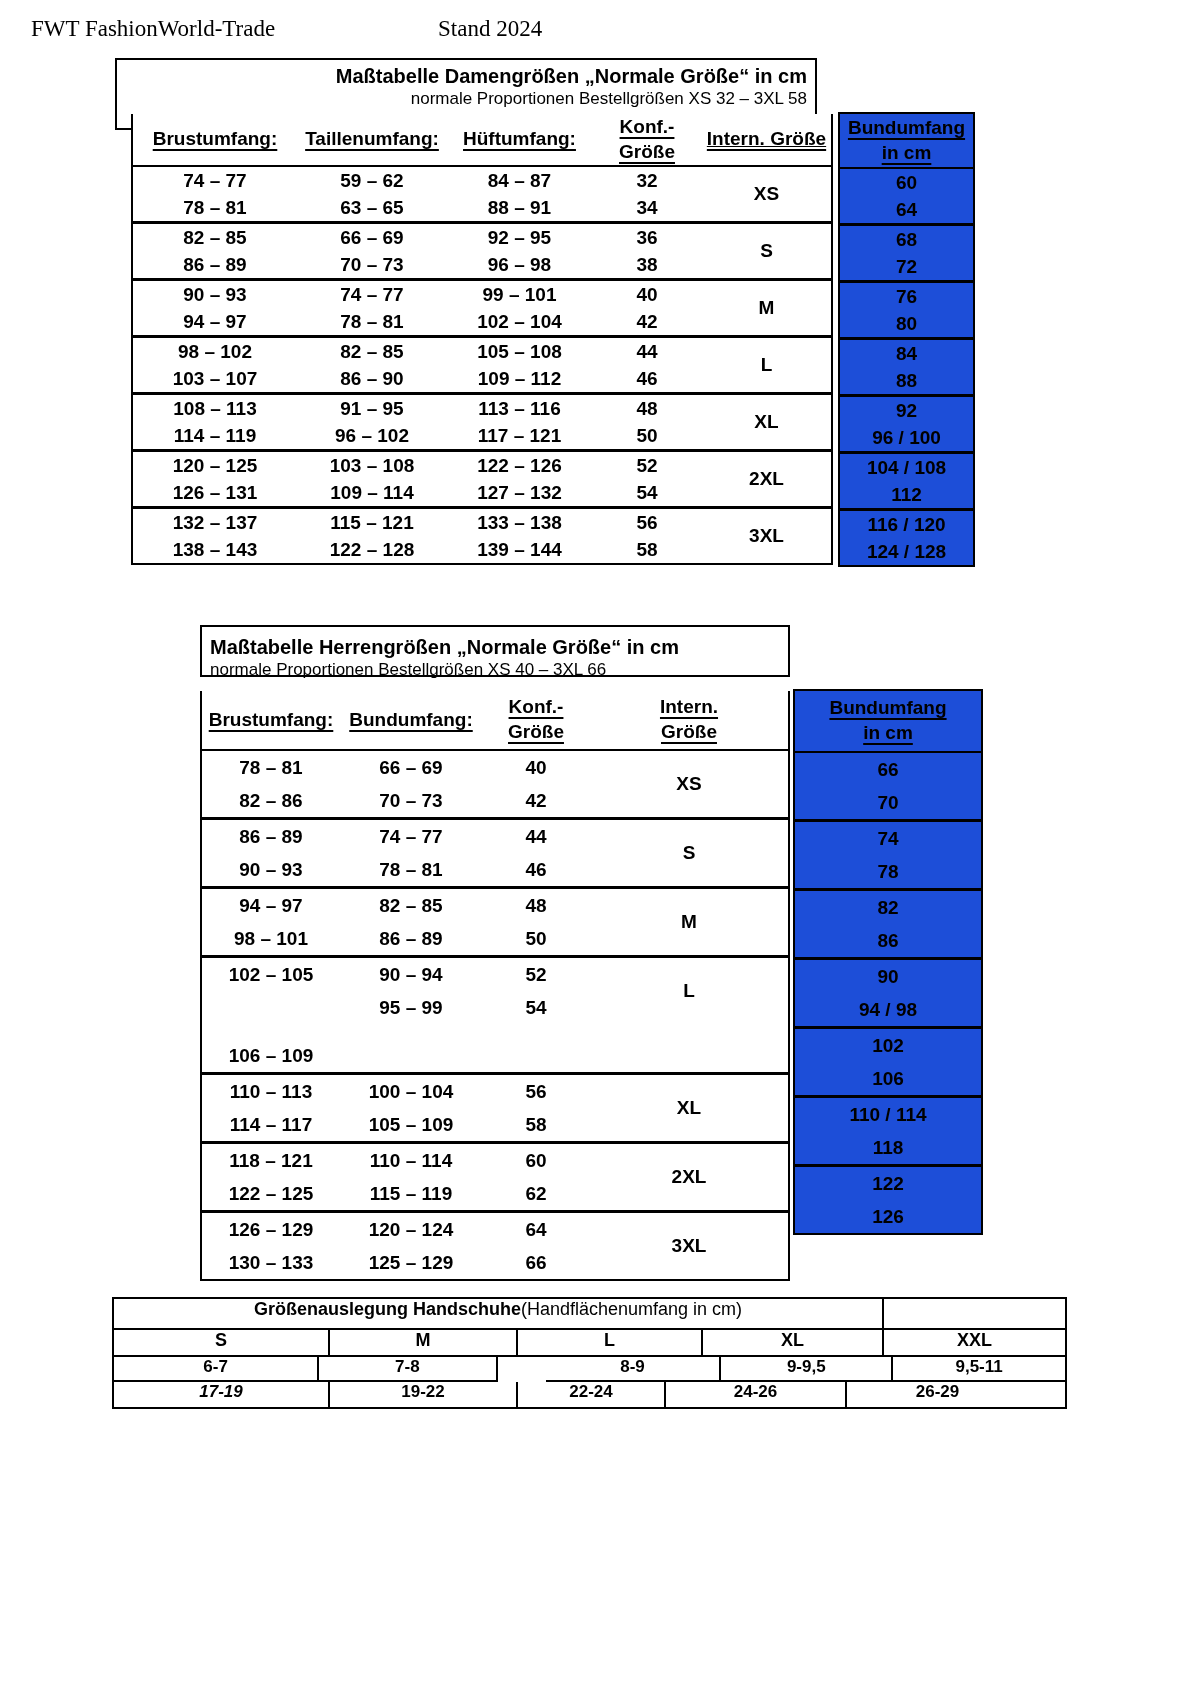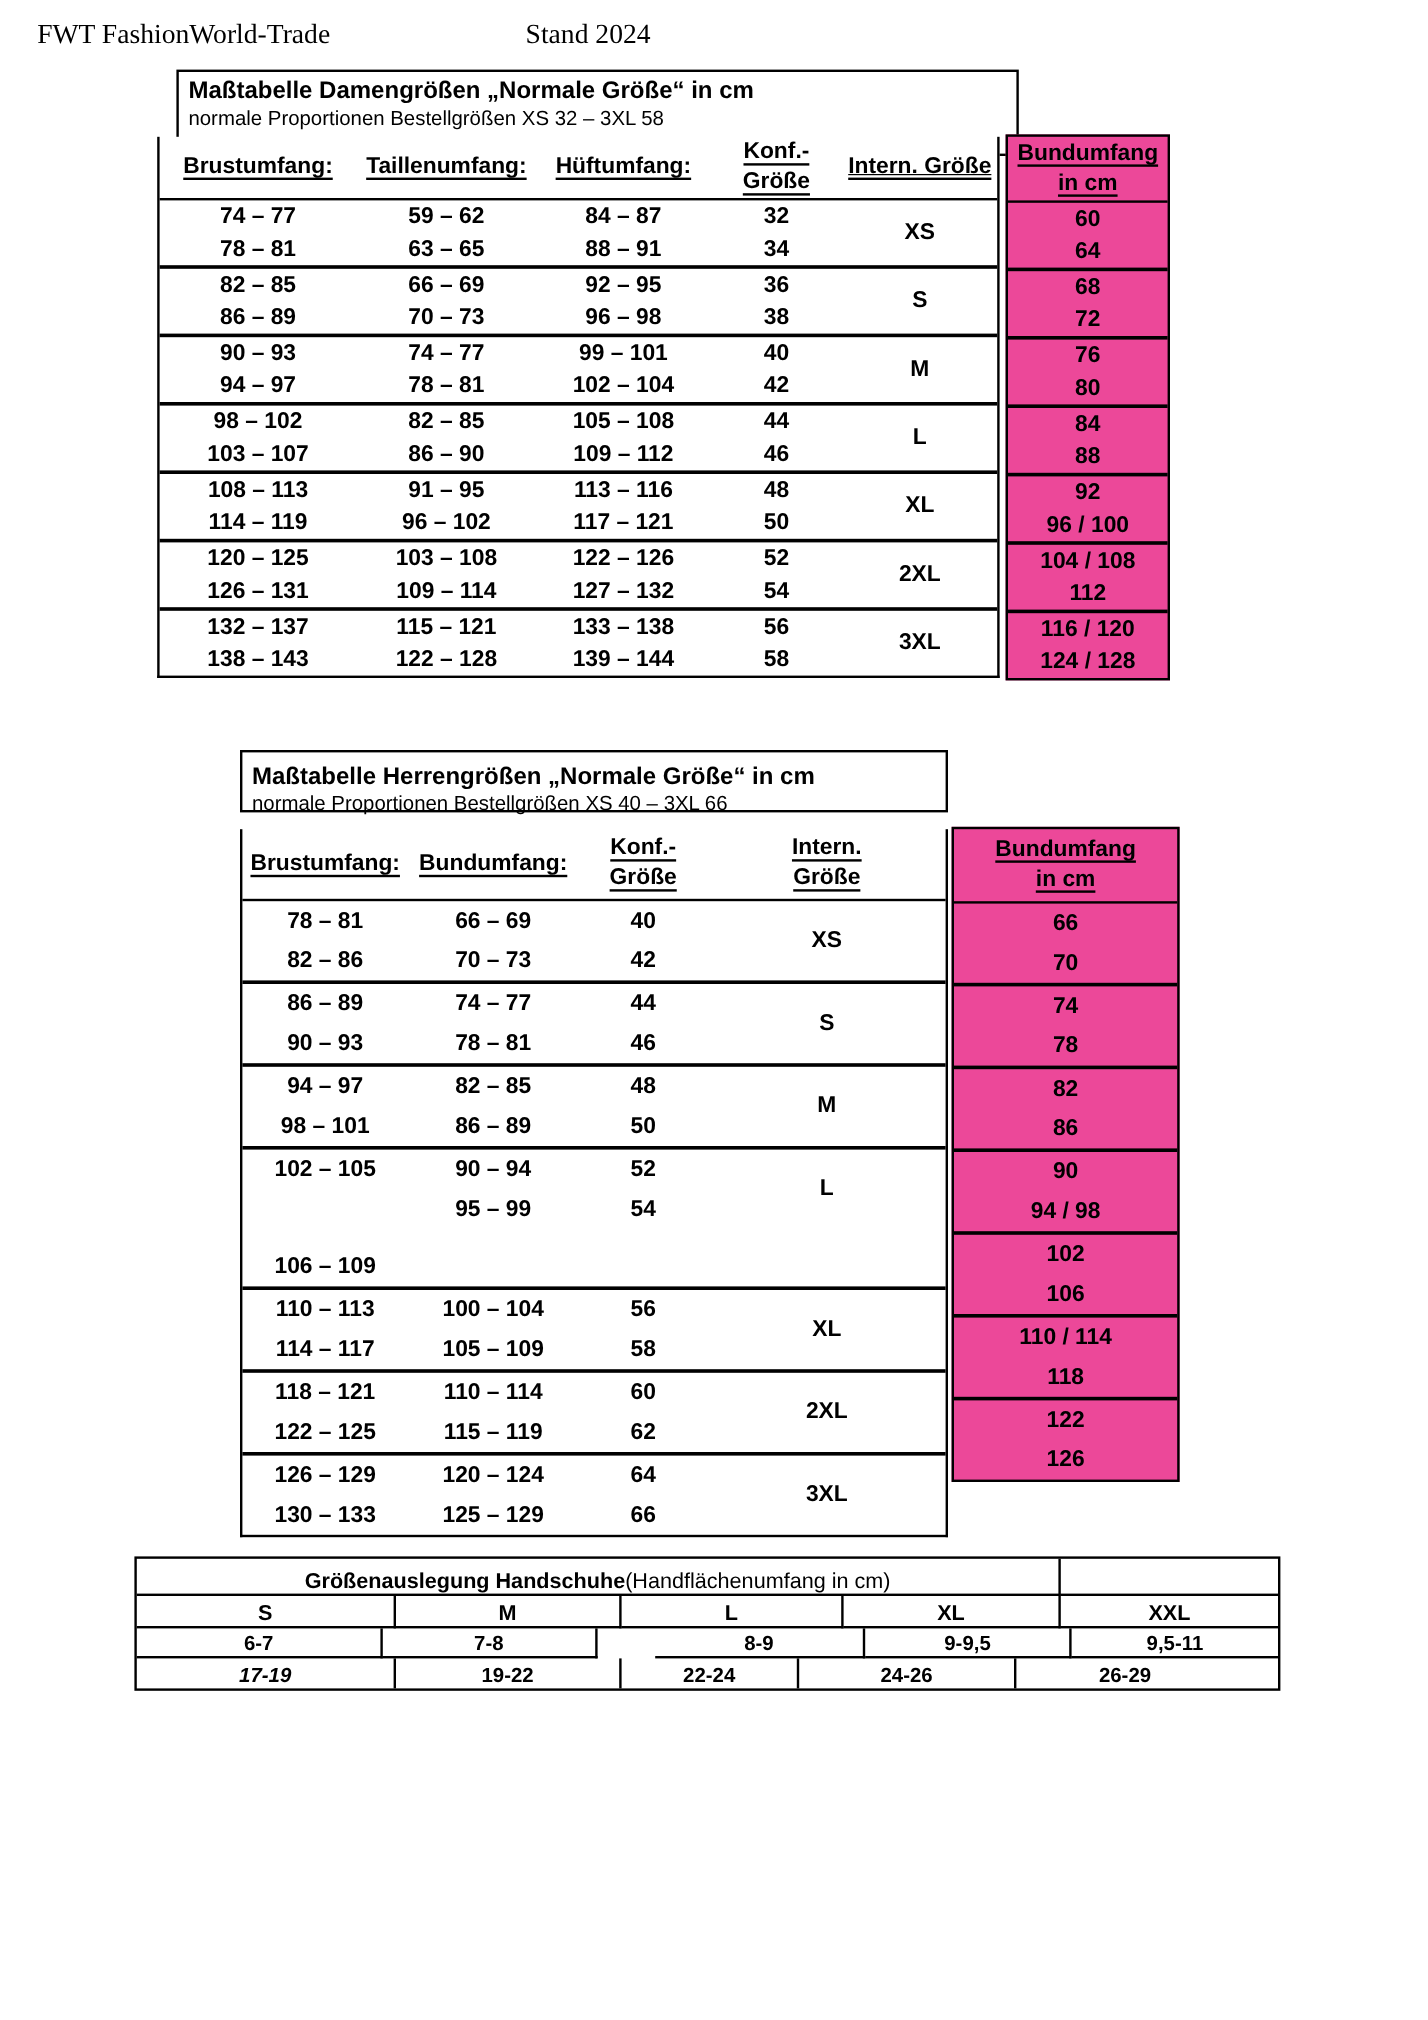--- a/index.html
+++ b/index.html
@@ -8,21 +8,21 @@
   .doc-head{position:absolute;top:16px;left:0;width:100%;height:30px;
             font-family:Liberation Serif, serif;font-size:23px;}
   .company{position:absolute;left:31px;top:0;}
   .stand{position:absolute;left:438px;top:0;}
 
   
   .titlebox{position:absolute;border:2px solid #000;box-sizing:border-box;padding:4px 8px 0 8px;background:#fff;}
   .tbl-title{font-weight:bold;font-size:20px;line-height:1.25;white-space:nowrap;}
   .tbl-sub{font-weight:normal;font-size:17px;line-height:1.2;white-space:nowrap;}
   .maintbl{position:absolute;border:2px solid #000;border-top:none;box-sizing:border-box;background:#fff;}
-  .bundbox{position:absolute;border:2px solid #000;box-sizing:border-box;background:#ec4899;}
+  .bundbox{position:absolute;border:2px solid #000;box-sizing:border-box;background:#1d4ed8;}
   .hdr-row{display:flex;border-bottom:2px solid #000;box-sizing:border-box;}
   .hcell{display:flex;flex-direction:column;justify-content:center;align-items:center;
          font-weight:bold;font-size:19px;line-height:1.3;box-sizing:border-box;}
   .u{text-decoration:underline;text-decoration-thickness:2px;text-underline-offset:4px;}
   .size-group{display:flex;border-top:3px solid #000;box-sizing:border-box;}
   .size-group.first{border-top:none;}
   .gcol{display:flex;flex-direction:column;box-sizing:border-box;}
   .vcell{text-align:center;font-weight:bold;font-size:19px;box-sizing:border-box;}
   .w-val{height:27px;line-height:27px;}
   .m-val{height:33px;line-height:33px;}
@@ -31,40 +31,40 @@
   .bund-hdr{display:flex;flex-direction:column;justify-content:center;align-items:center;
             border-bottom:2px solid #000;font-weight:bold;font-size:19px;line-height:1.3;box-sizing:border-box;}
   .bund-group{border-top:3px solid #000;box-sizing:border-box;}
   .bund-group.first{border-top:none;}
 
   
   .gloves{position:absolute;left:112px;top:1297px;width:955px;border:2px solid #000;
           box-sizing:border-box;background:#fff;}
   .g-row{display:flex;}
   .g-cell{box-sizing:border-box;border-right:2px solid #000;border-bottom:2px solid #000;
-          display:flex;align-items:flex-end;justify-content:center;font-weight:bold;}
+          display:flex;align-items:flex-start;justify-content:center;font-weight:bold;}
   .g-cell.last{border-right:none;}
   .g-cell.bottom{border-bottom:none;}
   .g-title{font-size:18px;white-space:nowrap;}
   .g-title .normal{font-weight:normal;}
   .g-size{font-size:18px;}
   .g-num{font-size:17px;}
   .g-cmcell{position:relative;font-style:italic;}
 </style>
 </head>
 <body>
 
 <div class="sheet">
 
   <div class="doc-head">
     <span class="company">FWT FashionWorld-Trade</span>
     <span class="stand">Stand 2024</span>
   </div>
 
-  <div class="titlebox" style="left:147px;top:58px;width:702px;height:72px;">
+  <div class="titlebox" style="left:115px;top:58px;width:702px;height:72px;text-align:right;">
     <div class="tbl-title">Maßtabelle Damengrößen „Normale Größe“ in cm</div>
     <div class="tbl-sub">normale Proportionen Bestellgrößen XS 32 – 3XL 58</div>
   </div>
   <div id="w-main" class="maintbl" style="left:131px;top:114px;width:702px;">
       <div class="hdr-row" style="height: 53px;">
         <div class="hcell" style="width: 164px;">
           <span class="u">Brustumfang:</span>
         </div>
         <div class="hcell" style="width: 150px;">
           <span class="u">Taillenumfang:</span>

